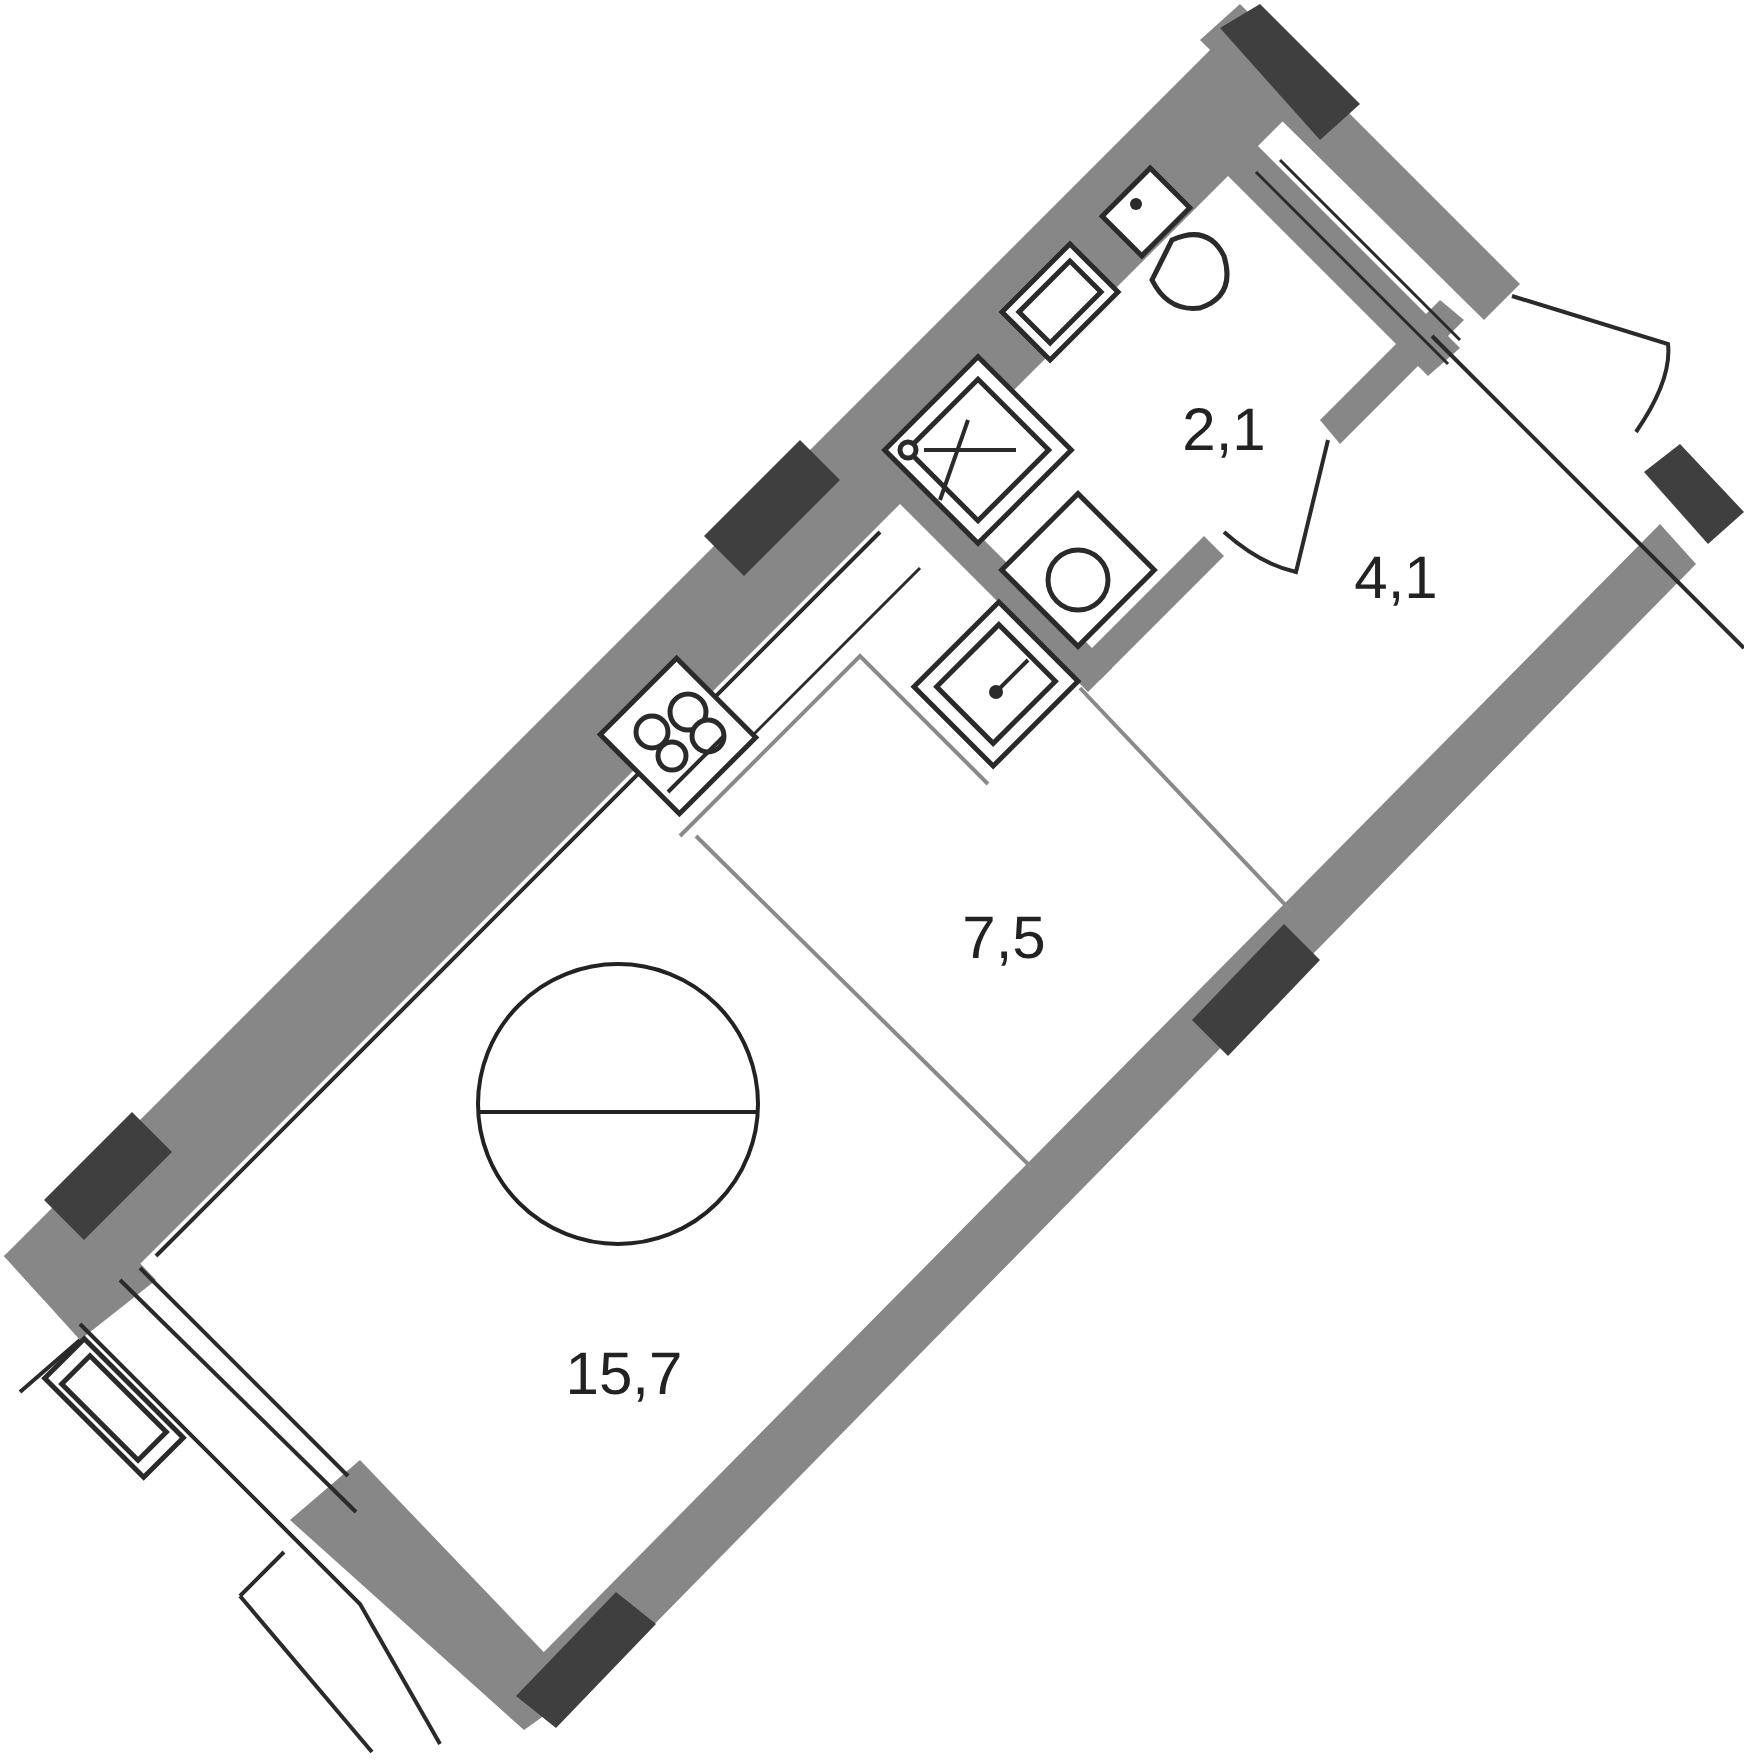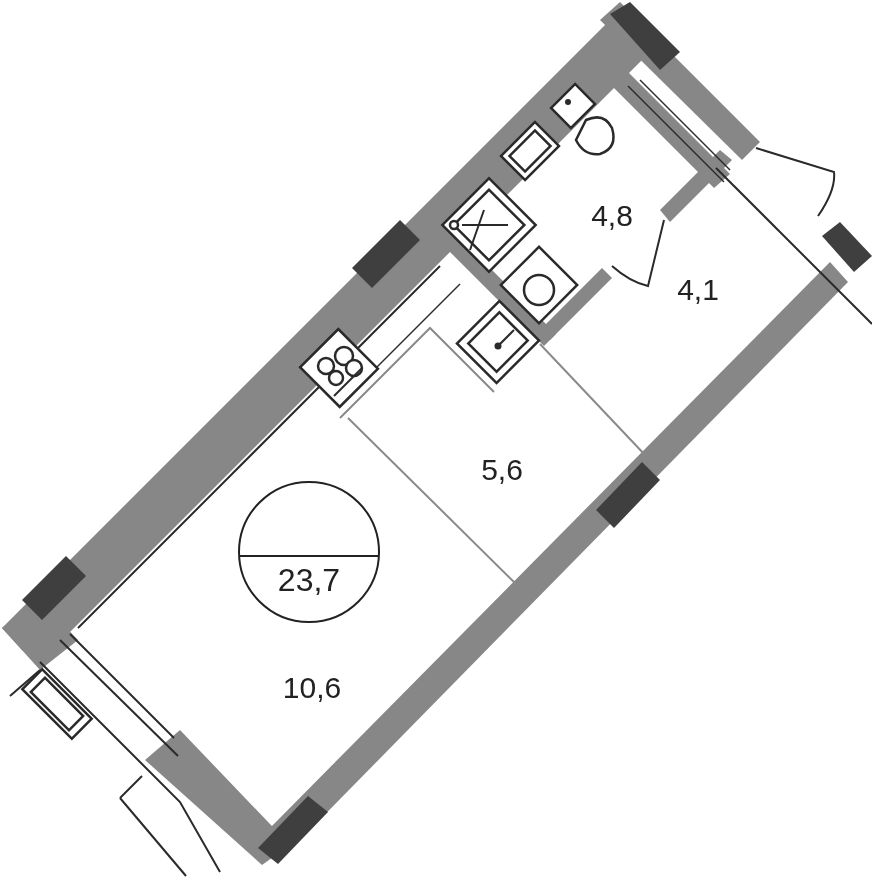--- a/index.html
+++ b/index.html
@@ -110,19 +110,18 @@
     <line class="ln" x1="120" y1="798" x2="186" y2="876"></line>
   </g>
 
   <g>
     <circle cx="309" cy="552" r="70" fill="none" stroke="#222" stroke-width="2"></circle>
     <line x1="240" y1="556" x2="378" y2="556" stroke="#222" stroke-width="2"></line>
   </g>
 </svg>
 
 <div class="badge">
-  <div class="badge-bot">23,7</div>
 </div>
 
-<div class="label" style="left:612px; top:216px;">4,8</div>
+<div class="label" style="left:612px; top:216px;">2,1</div>
 <div class="label" style="left:698px; top:290px;">4,1</div>
-<div class="label" style="left:502px; top:470px;">5,6</div>
-<div class="label" style="left:312px; top:688px;">10,6</div>
+<div class="label" style="left:502px; top:470px;">7,5</div>
+<div class="label" style="left:312px; top:688px;">15,7</div>
 
 </body></html>

